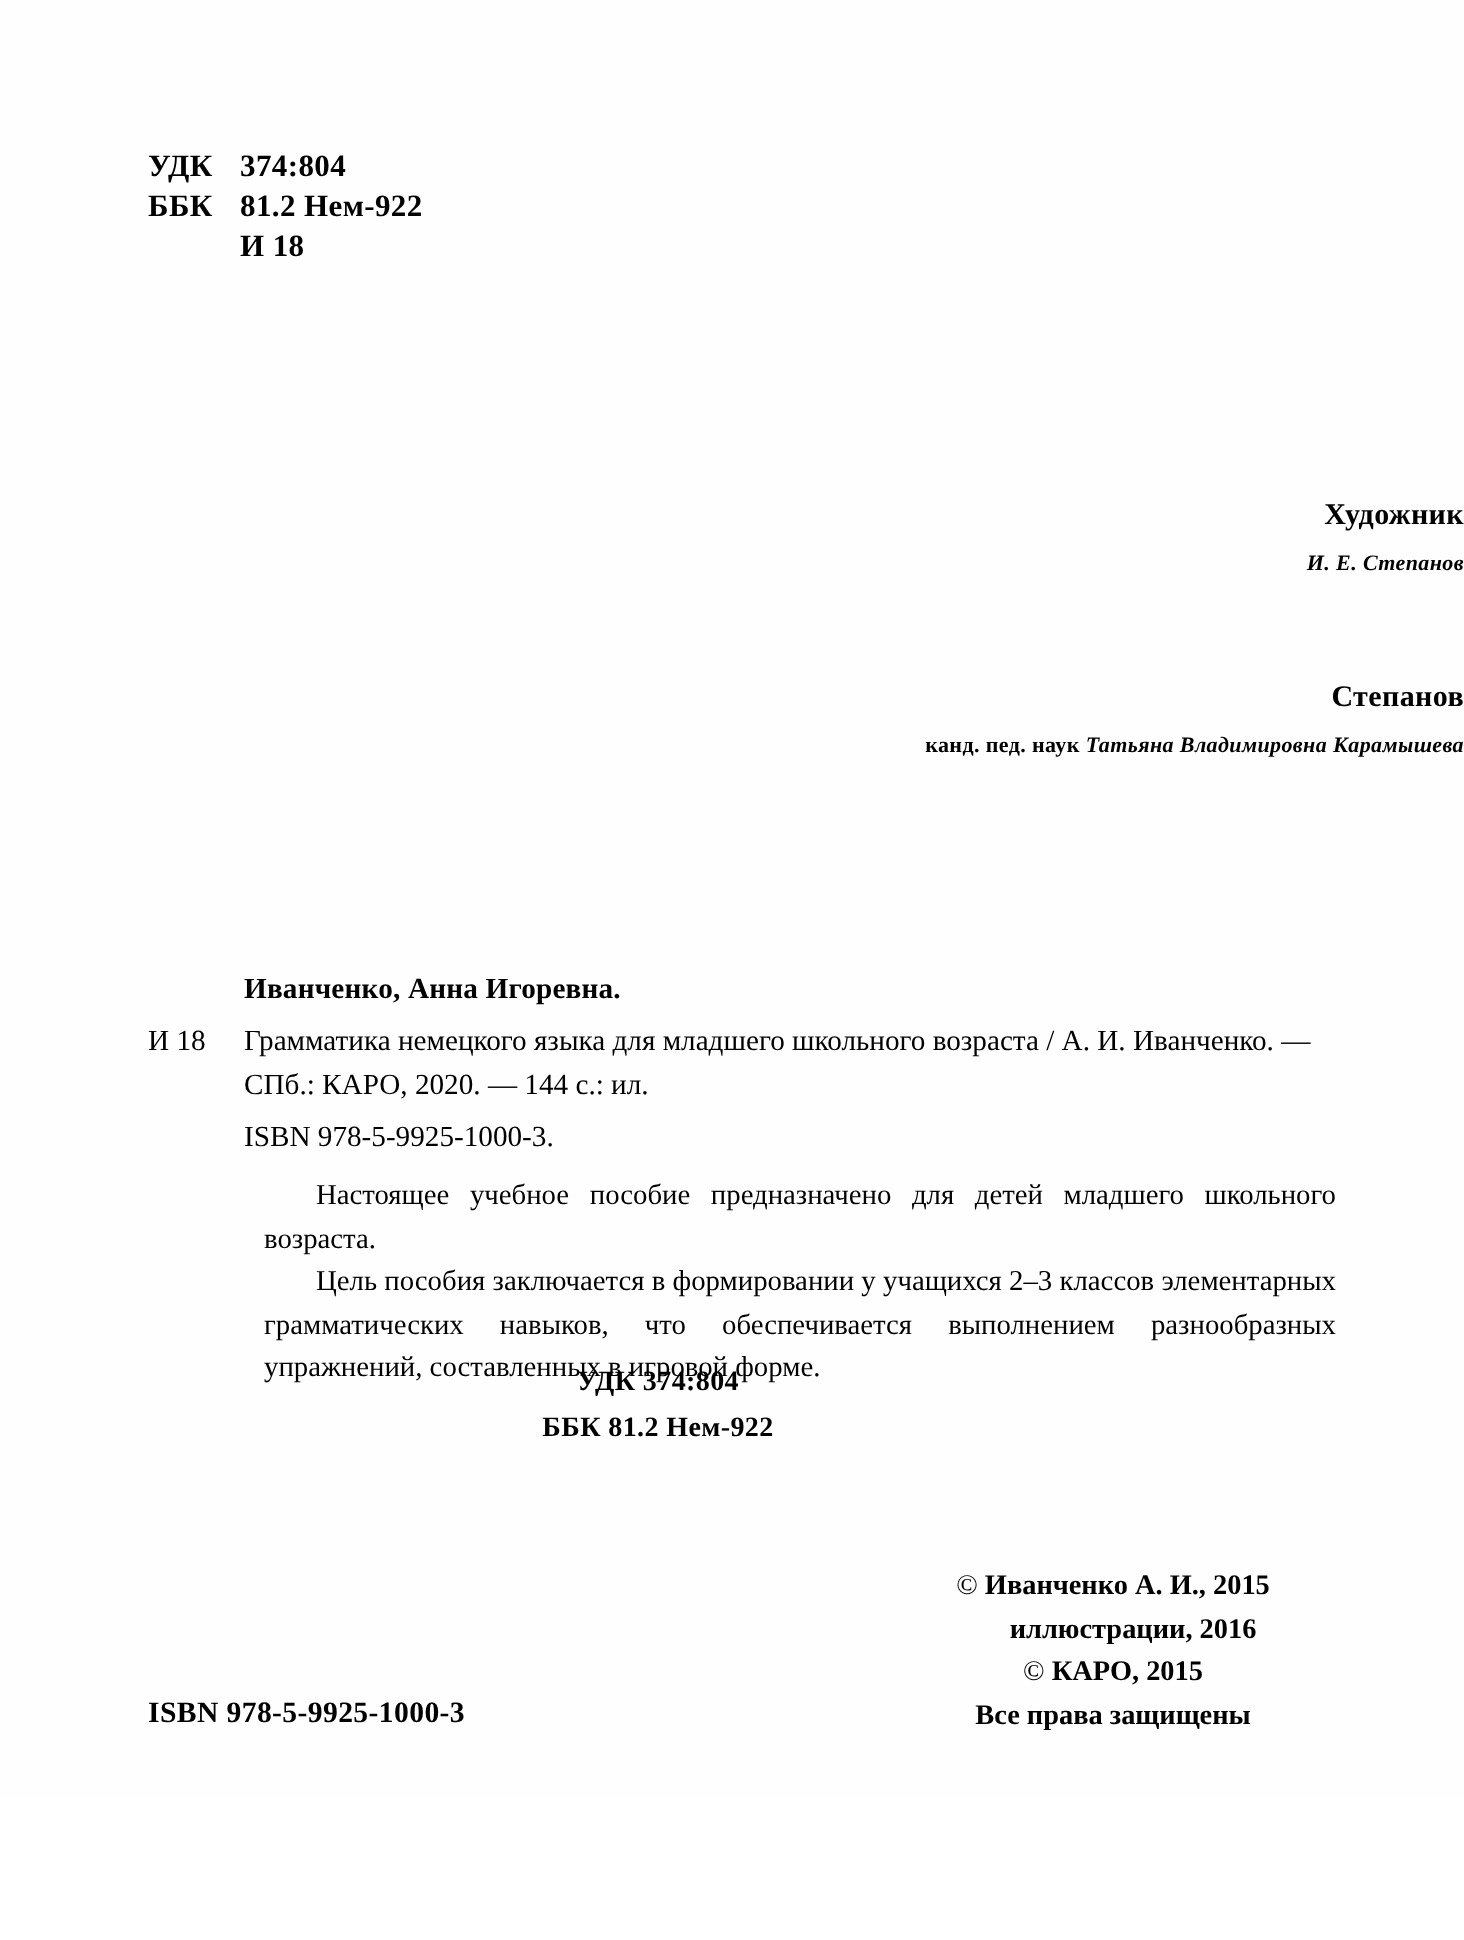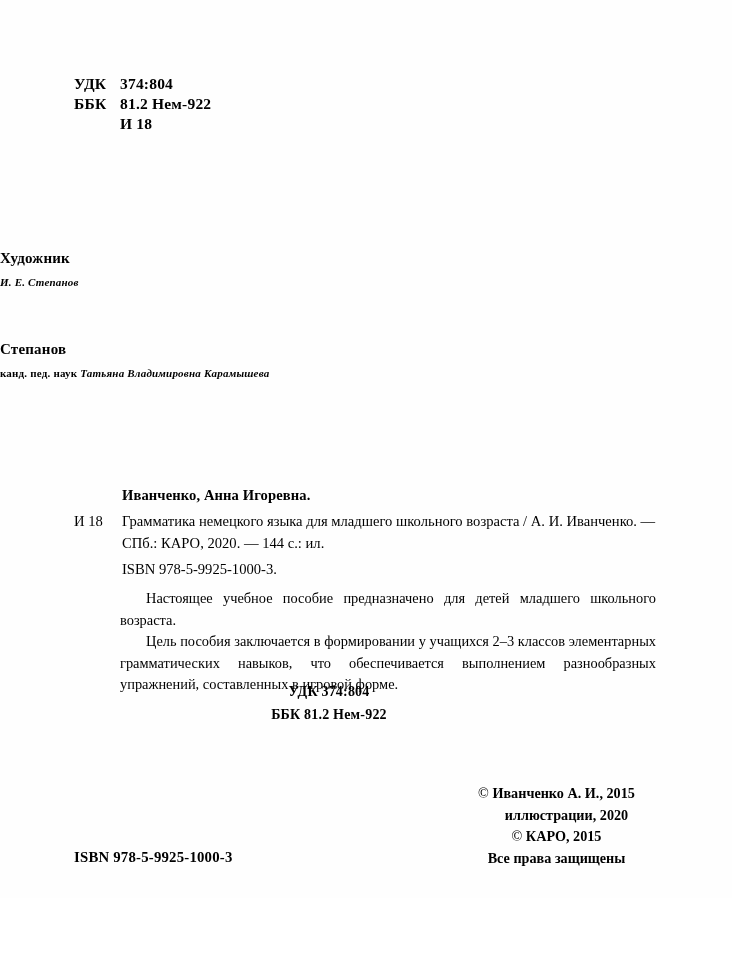--- a/index.html
+++ b/index.html
@@ -46,21 +46,21 @@
   }
   .class-line.indent {
     padding-left: 46px;
   }
 
   
   .credits {
     position: absolute;
     left: 0;
     width: 732px;
-    text-align: left;
+    text-align: right;
   }
   .credits.artist { top: 246px; }
   .credits.reviewer { top: 337px; }
   .credit-role {
     font-size: 15px;
     line-height: 24px;
     font-weight: bold;
     letter-spacing: 0.2px;
   }
   .credit-name {
@@ -101,21 +101,21 @@
     flex: 1;
   }
   .biblio-isbn {
     margin-left: 48px;
     margin-top: 3px;
   }
 
   
   .annotation {
     position: absolute;
-    left: 120px;
+    left: 132px;
     top: 588px;
     width: 536px;
     font-size: 14.4px;
     line-height: 21.5px;
     text-align: justify;
   }
   .annotation p {
     margin: 0 0 0 0;
     text-indent: 26px;
   }
@@ -205,20 +205,20 @@
     <p>Цель пособия заключается в формировании у учащихся 2–3 классов элементарных грамматических навыков, что обеспечивается выполнением разнообразных упражнений, составленных в игровой форме.</p>
   </div>
 
   <div class="class-right">
     <div>УДК 374:804</div>
     <div>ББК 81.2 Нем-922</div>
   </div>
 
   <div class="copyright">
     <div class="cp-line"><span class="sym">©</span> <span>Иванченко А. И., 2015</span></div>
-    <div class="cp-line indented">иллюстрации, 2020</div>
+    <div class="cp-line indented">иллюстрации, 2016</div>
     <div class="cp-line"><span class="sym">©</span> <span>КАРО, 2015</span></div>
     <div class="cp-line">Все права защищены</div>
   </div>
 
   <div class="isbn-bottom">ISBN 978-5-9925-1000-3</div>
 
 </div>
 
 </body></html>

